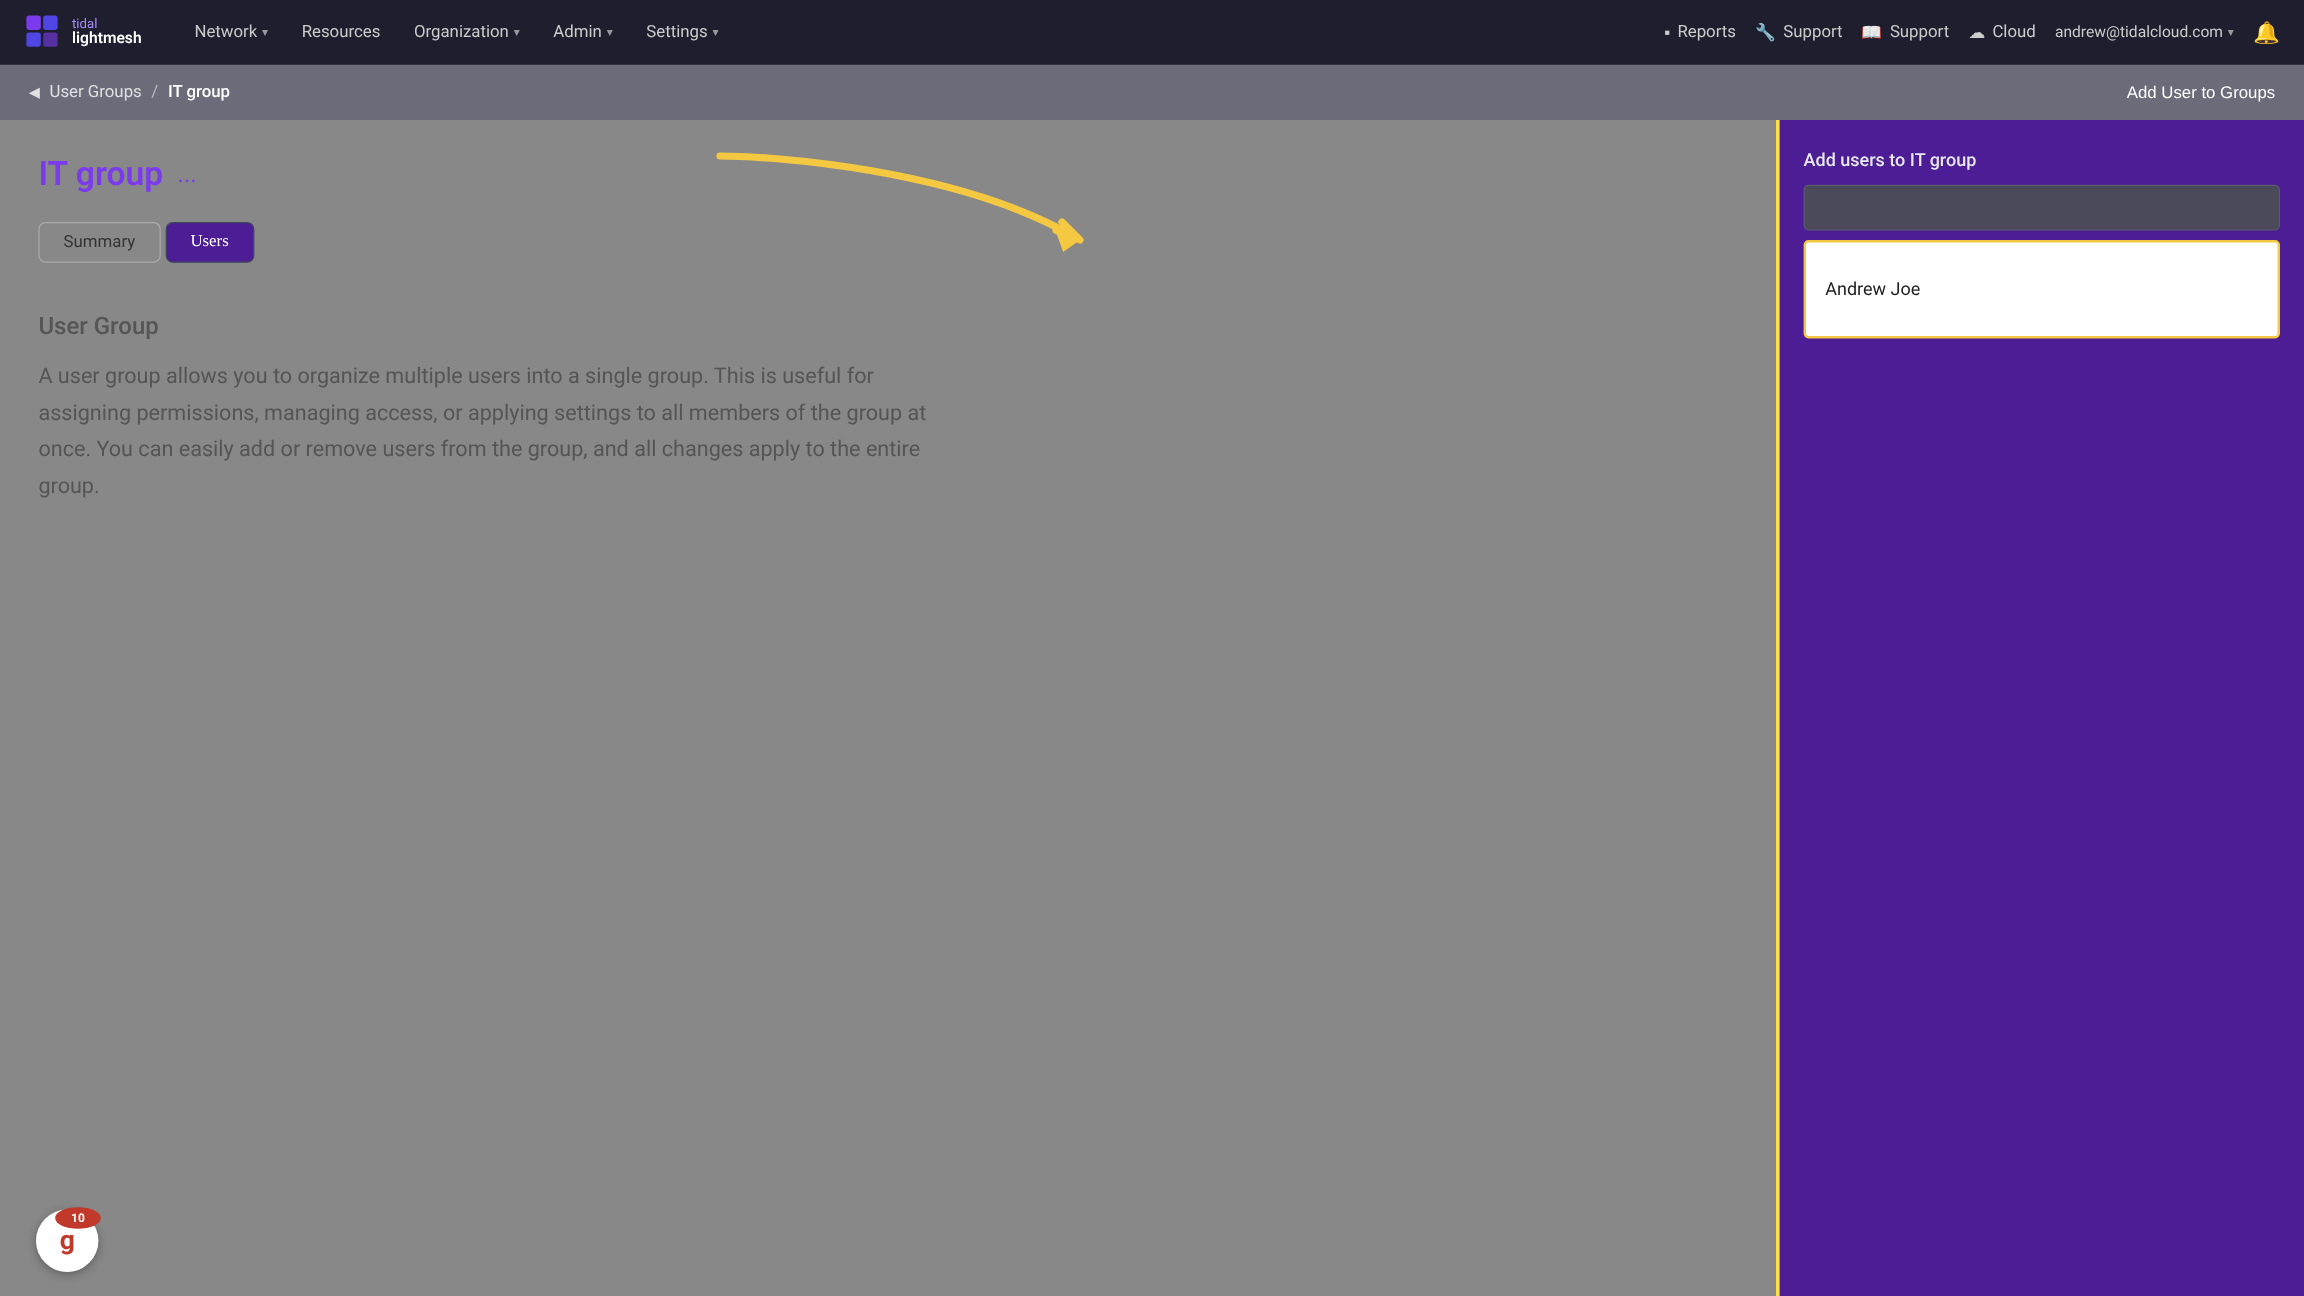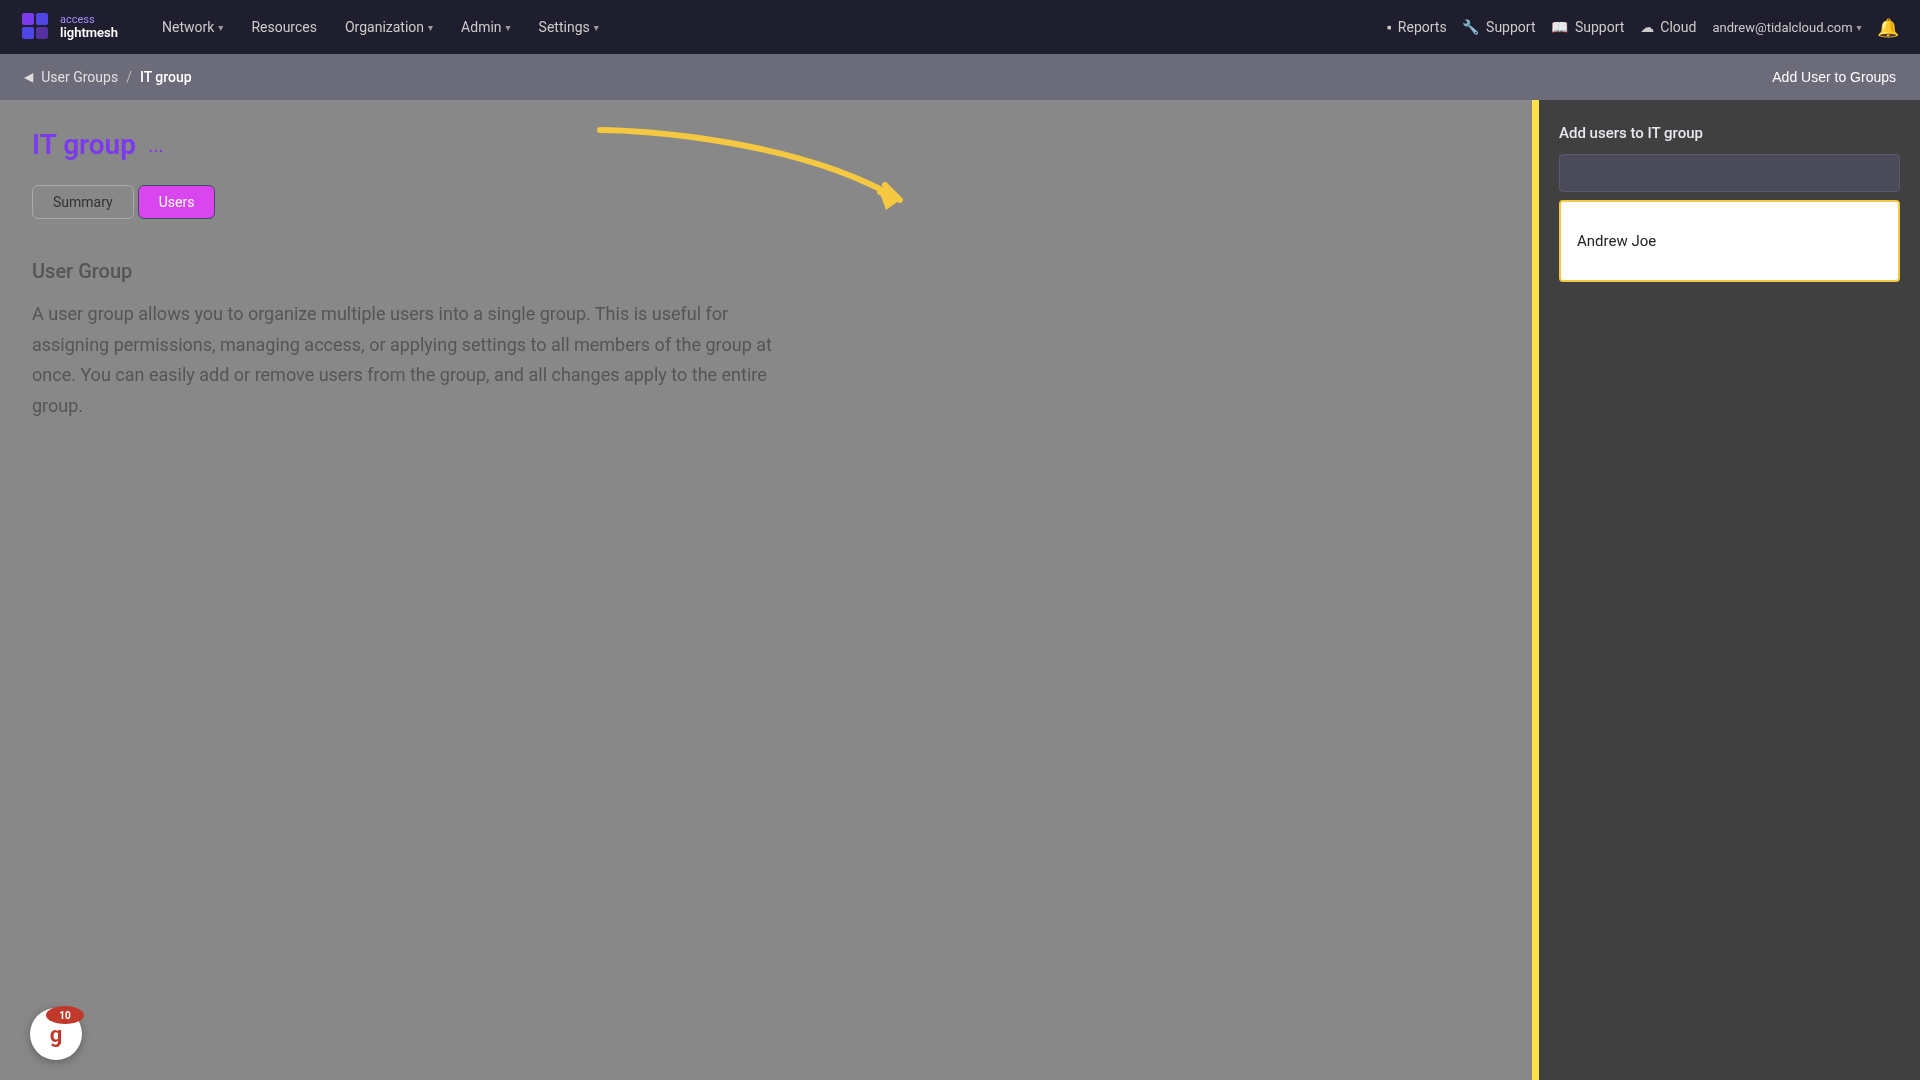--- a/index.html
+++ b/index.html
@@ -176,23 +176,24 @@
       font-size: 14px;
       cursor: pointer;
       border: 1px solid transparent;
     }
     .tab-inactive {
       background: transparent;
       color: #333;
       border-color: #aaa;
     }
     .tab-active {
-      background: #d946ef;
+      background: #4c1d95;
       color: #fff;
       border-color: #3d4a5e;
+      font-family: Liberation Serif, serif;
     }
 
     
     .content-area {
       padding: 20px 0;
     }
     .user-group-title {
       font-size: 20px;
       color: #555;
       font-weight: 500;
@@ -200,24 +201,24 @@
     }
     .user-group-desc {
       font-size: 18px;
       color: #555;
       line-height: 1.7;
       max-width: 740px;
     }
 
     
     .right-panel {
-      width: 388px;
-      background: #404040;
+      width: 440px;
+      background: #4c1d95;
       padding: 24px 20px;
-      border-left: 7px solid #fde047;
+      border-left: 3px solid #fde047;
     }
     .panel-title {
       color: #e8e8f0;
       font-size: 15px;
       font-weight: 500;
       margin-bottom: 12px;
     }
     .search-input {
       width: 100%;
       padding: 10px 12px;
@@ -297,21 +298,21 @@
 
 <nav class="top-nav">
   <div class="logo-area">
     <svg class="logo-icon" viewBox="0 0 32 32">
       <rect x="2" y="2" width="12" height="12" rx="2" fill="#7c3aed"></rect>
       <rect x="16" y="2" width="12" height="12" rx="2" fill="#4f46e5"></rect>
       <rect x="2" y="16" width="12" height="12" rx="2" fill="#4f46e5"></rect>
       <rect x="16" y="16" width="12" height="12" rx="2" fill="#7c3aed" opacity="0.6"></rect>
     </svg>
     <div class="logo-text">
-      <span class="logo-tidal">access</span>
+      <span class="logo-tidal">tidal</span>
       <span class="logo-lightmesh">lightmesh</span>
     </div>
   </div>
 
   <div class="nav-items">
     <div class="nav-item">
       <span>Network</span>
       <span class="nav-chevron">▾</span>
     </div>
     <div class="nav-item">

